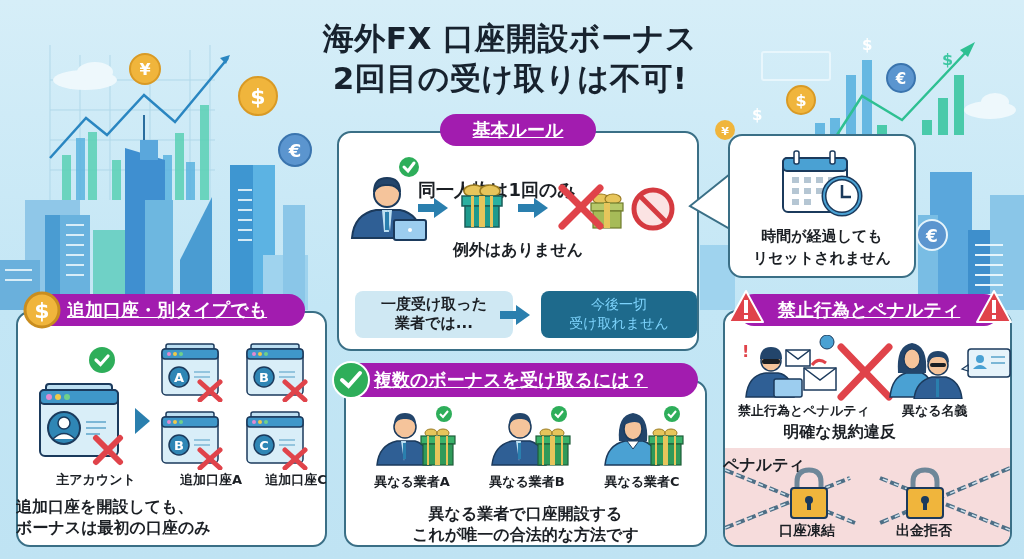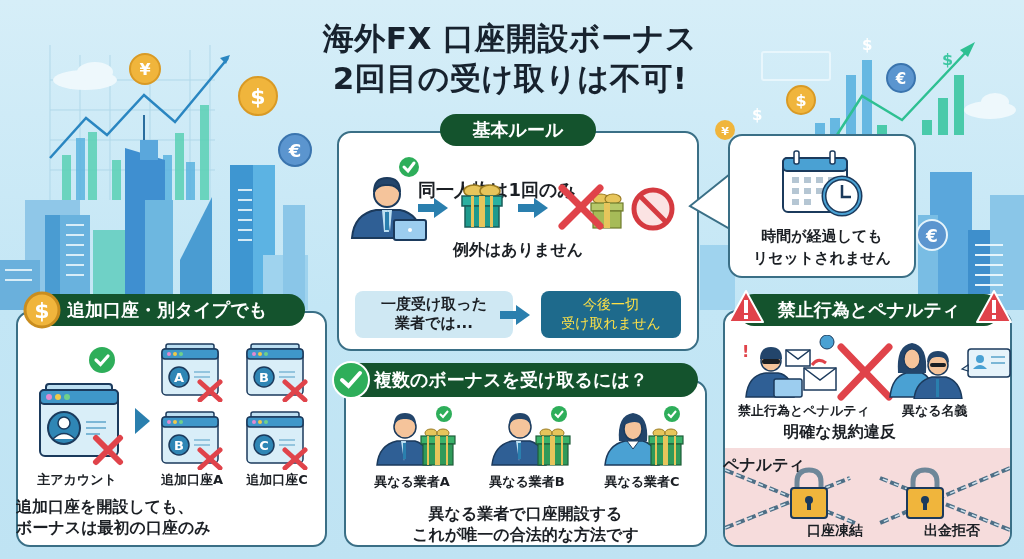--- a/index.html
+++ b/index.html
@@ -19,64 +19,64 @@
     position: absolute; left: 290px; top: 18px; width: 440px;
     text-align: center; font-weight: bold; color: #17222e;
     font-size: 31px; line-height: 40px; letter-spacing: 0.5px;
   }
 
   .panel {
     position: absolute; background: #ffffff; border: 2px solid #3a6f86;
     border-radius: 14px;
   }
   .pill {
-    position: absolute; background: #14532d; color: #fff; font-weight: bold;
-    border-radius: 18px; text-align: center; white-space: nowrap;
+    position: absolute; background: #a21caf; color: #fff; font-weight: bold;
+    border-radius: 18px; text-align: center; white-space: nowrap; text-decoration: underline;
   }
 
   
   .rule-panel { left: 337px; top: 131px; width: 362px; height: 220px; }
   .rule-pill { left: 440px; top: 114px; width: 156px; height: 32px; line-height: 32px; font-size: 18px; }
   .rule-sub { position: absolute; left: 418px; top: 158px; font-size: 18px; font-weight: bold; margin-top: 20px; }
   .rule-note { position: absolute; left: 337px; top: 239px; width: 362px; text-align: center; font-size: 16px; font-weight: bold; line-height: 21px; }
   .box-light {
     position: absolute; left: 355px; top: 291px; width: 158px; height: 47px;
     background: #cfe8f3; border-radius: 8px; text-align: center;
     font-size: 15px; font-weight: bold; line-height: 19px; padding-top: 4px;
   }
   .box-dark {
-    position: absolute; left: 541px; top: 291px; width: 140px; height: 47px;
-    background: #1e6a8c; color: #fde047; border-radius: 8px; text-align: center;
+    position: absolute; left: 541px; top: 291px; width: 156px; height: 47px;
+    background: #1e6a8c; color: #7dd3fc; border-radius: 8px; text-align: center;
     font-size: 14px; line-height: 19px; padding-top: 4px;
   }
 
   
   .callout { left: 728px; top: 134px; width: 188px; height: 144px; }
   .callout-text { position: absolute; left: 728px; top: 225px; width: 188px; text-align: center; font-size: 15px; font-weight: bold; line-height: 22px; }
 
   
   .acct-panel { left: 16px; top: 311px; width: 311px; height: 236px; }
   .acct-pill { left: 27px; top: 294px; width: 278px; height: 32px; line-height: 32px; font-size: 18px; padding-left: 40px; text-align: left; }
-  .acct-label { position: absolute; font-size: 13px; font-weight: bold; text-align: center; white-space: nowrap; }
+  .acct-label { position: absolute; font-size: 13px; font-weight: bold; text-align: center; white-space: nowrap; margin-left: 19px; }
   .acct-note { position: absolute; left: 16px; top: 496px; width: 311px; font-size: 16px; font-weight: bold; line-height: 21px; }
 
   
   .multi-panel { left: 344px; top: 380px; width: 363px; height: 167px; }
   .multi-pill { left: 334px; top: 363px; width: 364px; height: 34px; line-height: 34px; font-size: 18px; padding-left: 40px; text-align: left; }
   .multi-label { position: absolute; font-size: 13px; font-weight: bold; text-align: center; white-space: nowrap; }
   .multi-note { position: absolute; left: 344px; top: 503px; width: 363px; text-align: center; font-size: 16px; font-weight: bold; line-height: 21px; }
 
   
   .ban-panel { left: 723px; top: 310px; width: 289px; height: 237px; overflow: hidden; }
   .ban-pill { left: 738px; top: 294px; width: 262px; height: 32px; line-height: 32px; font-size: 18px; }
   .ban-label { position: absolute; font-size: 13px; font-weight: bold; white-space: nowrap; }
   .ban-note { position: absolute; left: 723px; top: 422px; width: 233px; text-align: center; font-size: 16px; font-weight: bold; }
   .penalty-area { position: absolute; left: 725px; top: 448px; width: 285px; height: 97px; background: #f6dcdc; border-radius: 0 0 12px 12px; }
   .penalty-title { position: absolute; left: 723px; top: 455px; width: 289px; text-align: left; font-size: 16px; font-weight: bold; }
-  .penalty-label { position: absolute; font-size: 14px; font-weight: bold; white-space: nowrap; margin-left: 28px; }
+  .penalty-label { position: absolute; font-size: 14px; font-weight: bold; white-space: nowrap; }
 </style>
 </head>
 <body>
 
 <svg class="bg" viewBox="0 0 1024 559">
 
   <g stroke="#a9d3e6" stroke-width="1" opacity="0.8">
     <line x1="50" y1="45" x2="50" y2="200"></line>
       <line x1="80" y1="55" x2="80" y2="200"></line>
     <line x1="110" y1="55" x2="110" y2="200"></line>

